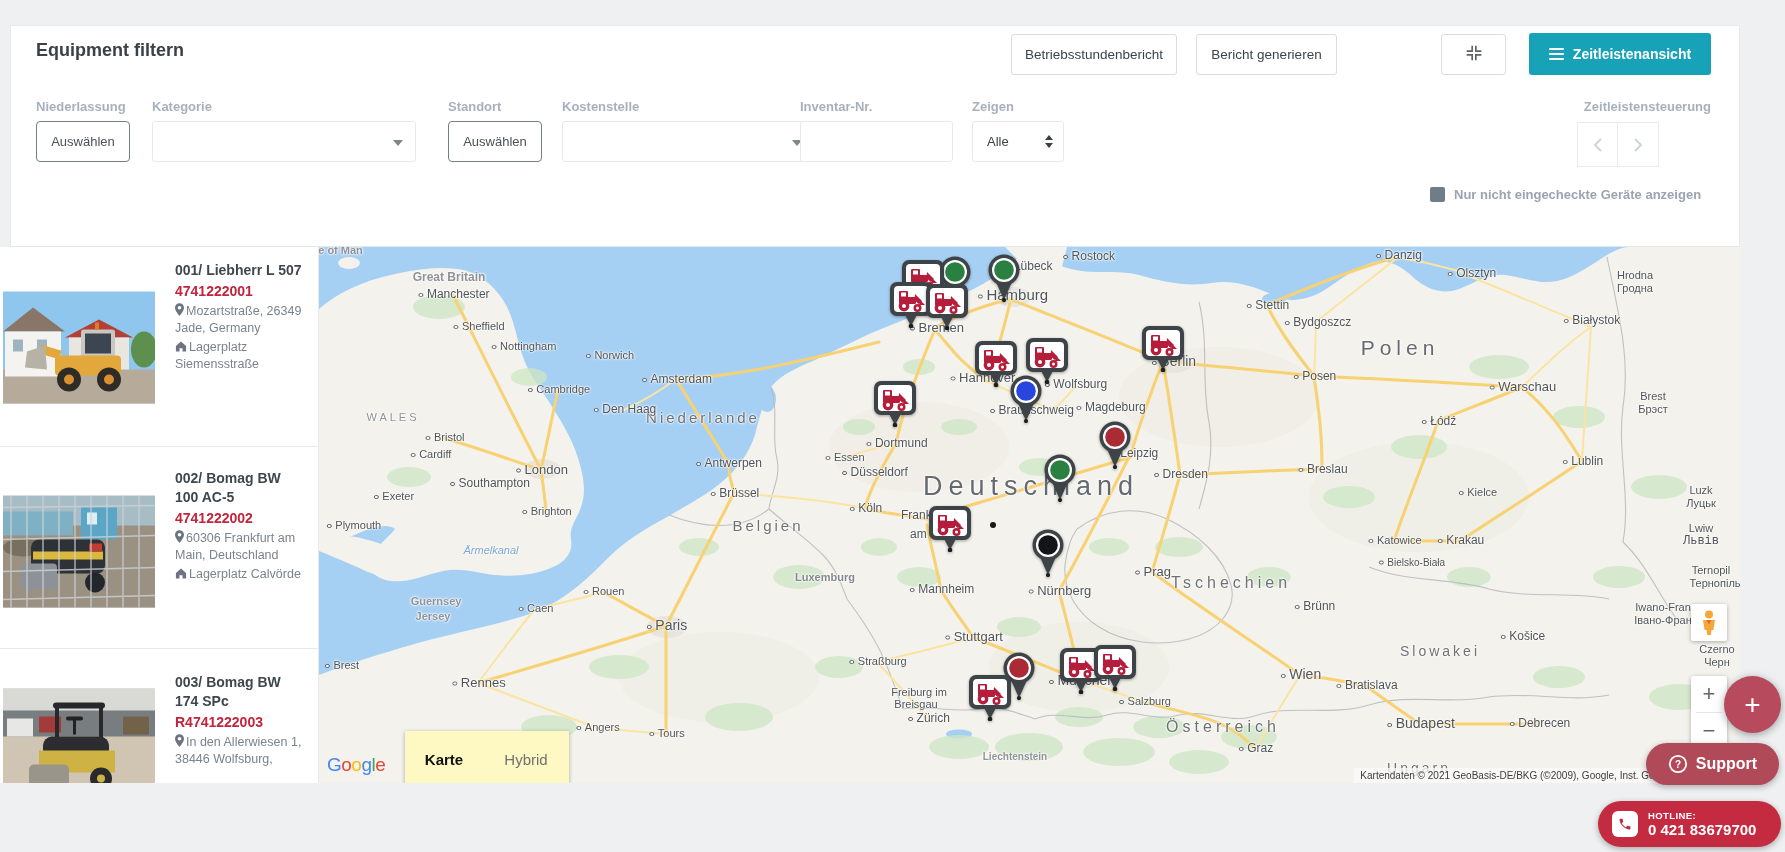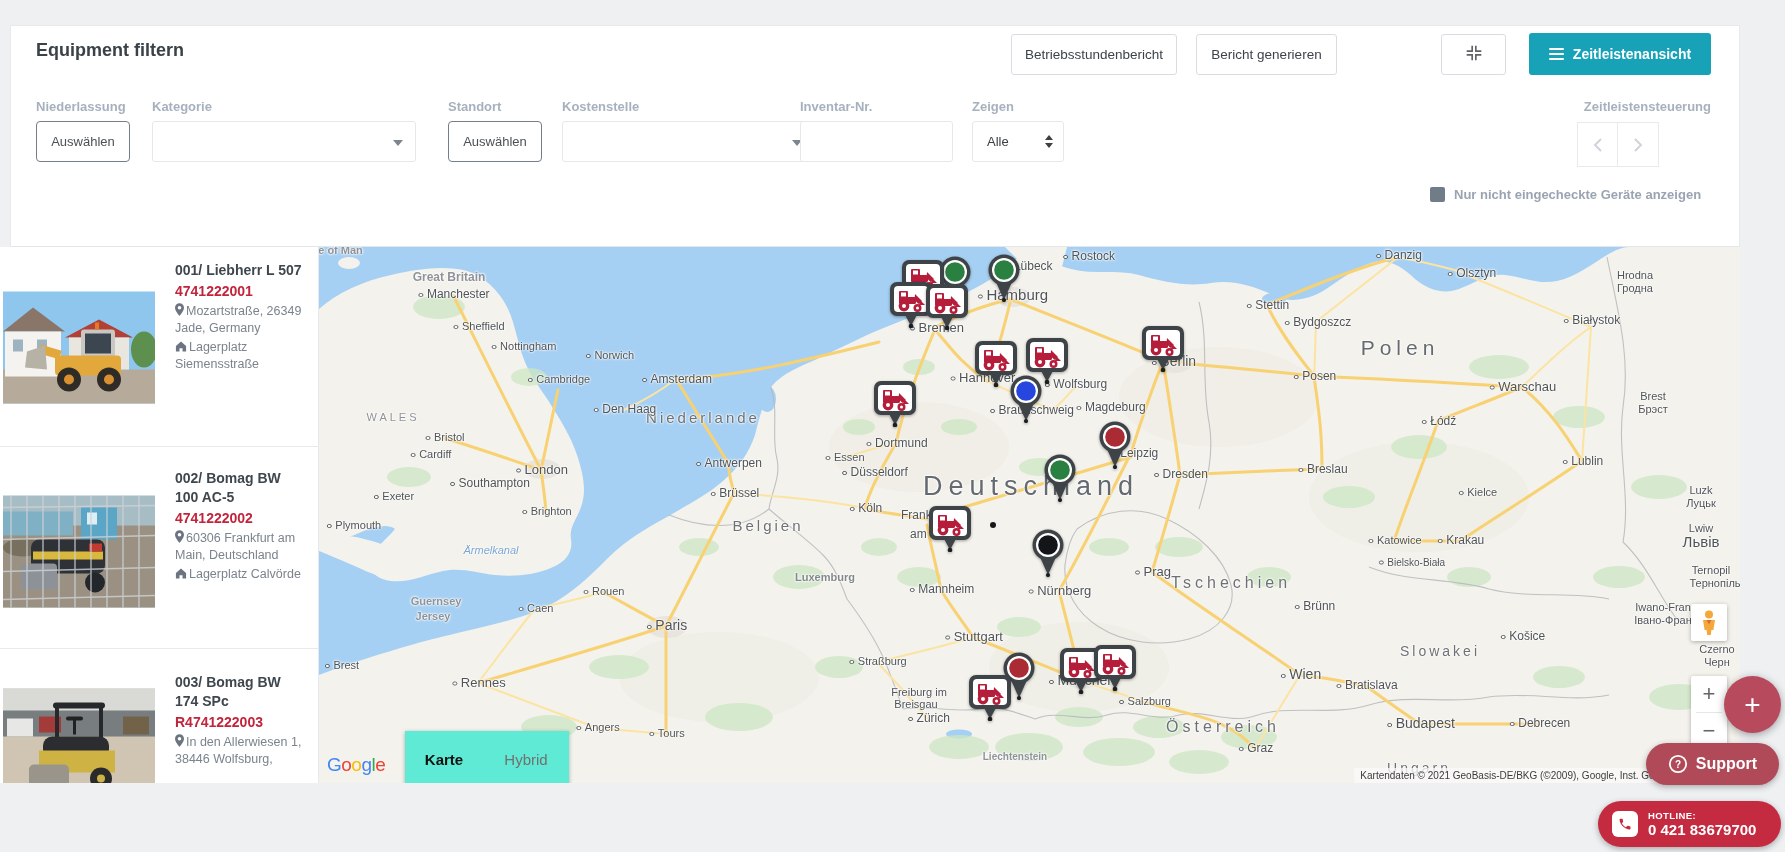--- a/index.html
+++ b/index.html
@@ -56,21 +56,21 @@
   
   .map { position:absolute; left:319px; top:0; width:1421px; height:536px; background:#f4f2ec; overflow:hidden; cursor:grab; }
   .map svg.bg { position:absolute; left:0; top:0; }
   .mlabel { position:absolute; transform:translate(-50%,-50%); white-space:nowrap; color:#4f5458;
     text-shadow:0 0 2px #fff,0 0 2px #fff,0 0 3px #fff; pointer-events:none; }
   .cdot { display:inline-block; width:4.5px; height:4.5px; border:1.5px solid #5f6368; background:#fff;
     border-radius:50%; margin-right:4px; vertical-align:1px; }
   .marker { position:absolute; filter:drop-shadow(0 1px 1.5px rgba(0,0,0,.35)); cursor:pointer; }
   .poi-dot { position:absolute; width:6px; height:6px; background:#16181a; border-radius:50%; }
   .maptype { position:absolute; left:86px; top:484px; display:flex; box-shadow:0 1px 4px rgba(0,0,0,.3); }
-  .maptype .mt { height:56px; background:#5eead4; display:flex; align-items:center; justify-content:center;
+  .maptype .mt { height:56px; background:#fef9c3; display:flex; align-items:center; justify-content:center;
     font-size:15px; cursor:pointer; }
   .mt-karte { width:78px; font-weight:bold; color:#111; }
   .mt-hybrid { width:86px; color:#717171; }
   .glogo { position:absolute; left:8px; top:507px; font-size:19px; font-weight:500; letter-spacing:-0.5px; cursor:pointer; }
   .attrib { position:absolute; right:0; bottom:0; height:15px; background:rgba(250,250,250,.78);
     font-size:10px; color:#3c3c3c; padding:2px 6px; white-space:nowrap; }
   .mctrl { position:absolute; background:#fff; border-radius:2px; box-shadow:0 1px 4px rgba(0,0,0,.3); }
   .pegman { left:1372px; top:357px; width:36px; height:37px; display:flex; align-items:center; justify-content:center; cursor:pointer; }
   .zoombox { left:1372px; top:429px; width:36px; height:73px; }
   .zbtn { width:36px; height:36px; display:flex; align-items:center; justify-content:center;
@@ -478,21 +478,21 @@
         <div class="mlabel" style="left: 556px; top: 225px; font-size: 12px;"><span class="cdot"></span>Düsseldorf</div>
         <div class="mlabel" style="left: 547px; top: 261px; font-size: 12px;"><span class="cdot"></span>Köln</div>
         <div class="mlabel" style="left: 358px; top: 132px; font-size: 12px;"><span class="cdot"></span>Amsterdam</div>
         <div class="mlabel" style="left: 306px; top: 162px; font-size: 12px;"><span class="cdot"></span>Den Haag</div>
         <div class="mlabel" style="left: 410px; top: 216px; font-size: 12px;"><span class="cdot"></span>Antwerpen</div>
         <div class="mlabel" style="left: 416px; top: 246px; font-size: 12px;"><span class="cdot"></span>Brüssel</div>
         <div class="mlabel" style="left: 1159px; top: 245px; font-size: 11px;"><span class="cdot"></span>Kielce</div>
         <div class="mlabel" style="left: 1382px; top: 243px; font-size: 11px;">Luzk</div>
         <div class="mlabel" style="left: 1382px; top: 256px; font-size: 11px;">Луцьк</div>
         <div class="mlabel" style="left: 1382px; top: 281px; font-size: 11px;">Lwiw</div>
-        <div class="mlabel" style="left: 1382px; top: 294px; font-size: 15px;">Львів</div>
+        <div class="mlabel" style="left: 1382px; top: 294px; font-size: 12px; font-family: Liberation Mono, monospace;">Львів</div>
         <div class="mlabel" style="left: 834px; top: 324px; font-size: 13px;"><span class="cdot"></span>Prag</div>
         <div class="mlabel" style="left: 606px; top: 268px; font-size: 12px;">Frankfurt</div>
         <div class="mlabel" style="left: 614px; top: 287px; font-size: 12px;">am Main</div>
         <div class="mlabel" style="left: 1076px; top: 293px; font-size: 11px;"><span class="cdot"></span>Katowice</div>
         <div class="mlabel" style="left: 1142px; top: 293px; font-size: 12px;"><span class="cdot"></span>Krakau</div>
         <div class="mlabel" style="left: 1093px; top: 315px; font-size: 10px;"><span class="cdot"></span>Bielsko-Biała</div>
         <div class="mlabel" style="left: 623px; top: 342px; font-size: 12px;"><span class="cdot"></span>Mannheim</div>
         <div class="mlabel" style="left: 741px; top: 343px; font-size: 13px;"><span class="cdot"></span>Nürnberg</div>
         <div class="mlabel" style="left: 996px; top: 359px; font-size: 12px;"><span class="cdot"></span>Brünn</div>
         <div class="mlabel" style="left: 655px; top: 389px; font-size: 13px;"><span class="cdot"></span>Stuttgart</div>
@@ -519,21 +519,21 @@
         <div class="mlabel" style="left: 1396px; top: 336px; font-size: 11px;">Тернопіль</div>
         <div class="mlabel" style="left: 1344px; top: 360px; font-size: 11px;">Iwano-Fran</div>
         <div class="mlabel" style="left: 1344px; top: 373px; font-size: 11px;">Івано-Фран</div>
         <div class="mlabel" style="left: 1398px; top: 402px; font-size: 11px;">Czerno</div>
         <div class="mlabel" style="left: 1398px; top: 415px; font-size: 11px;">Черн</div>
         <div class="mlabel" style="left: 223px; top: 222px; font-size: 13px;"><span class="cdot"></span>London</div>
         <div class="mlabel" style="left: 135px; top: 47px; font-size: 12px;"><span class="cdot"></span>Manchester</div>
         <div class="mlabel" style="left: 160px; top: 79px; font-size: 11px;"><span class="cdot"></span>Sheffield</div>
         <div class="mlabel" style="left: 205px; top: 99px; font-size: 11px;"><span class="cdot"></span>Nottingham</div>
         <div class="mlabel" style="left: 291px; top: 108px; font-size: 11px;"><span class="cdot"></span>Norwich</div>
-        <div class="mlabel" style="left: 240px; top: 132px; font-size: 11px;"><span class="cdot"></span>Cambridge</div>
+        <div class="mlabel" style="left: 240px; top: 142px; font-size: 11px;"><span class="cdot"></span>Cambridge</div>
         <div class="mlabel" style="left: 126px; top: 190px; font-size: 11px;"><span class="cdot"></span>Bristol</div>
         <div class="mlabel" style="left: 112px; top: 207px; font-size: 11px;"><span class="cdot"></span>Cardiff</div>
         <div class="mlabel" style="left: 171px; top: 236px; font-size: 12px;"><span class="cdot"></span>Southampton</div>
         <div class="mlabel" style="left: 228px; top: 264px; font-size: 11px;"><span class="cdot"></span>Brighton</div>
         <div class="mlabel" style="left: 75px; top: 249px; font-size: 11px;"><span class="cdot"></span>Exeter</div>
         <div class="mlabel" style="left: 35px; top: 278px; font-size: 11px;"><span class="cdot"></span>Plymouth</div>
       </div>
     <div>
         <div class="marker" style="left: 617px; top: 8px;"><svg width="38" height="49" viewBox="0 0 38 49">
   <path d="M19,47 L11,29 L27,29 Z" fill="#3e4347"></path>

